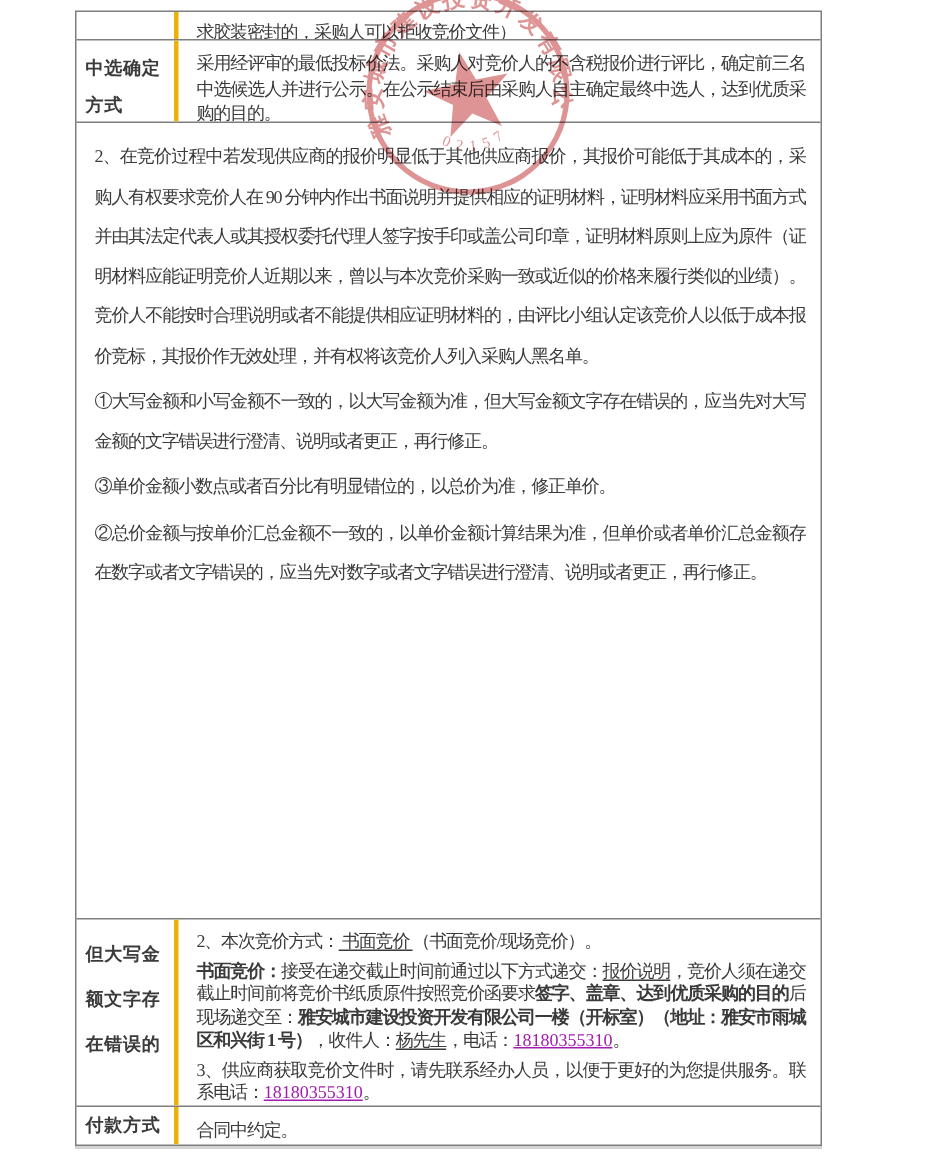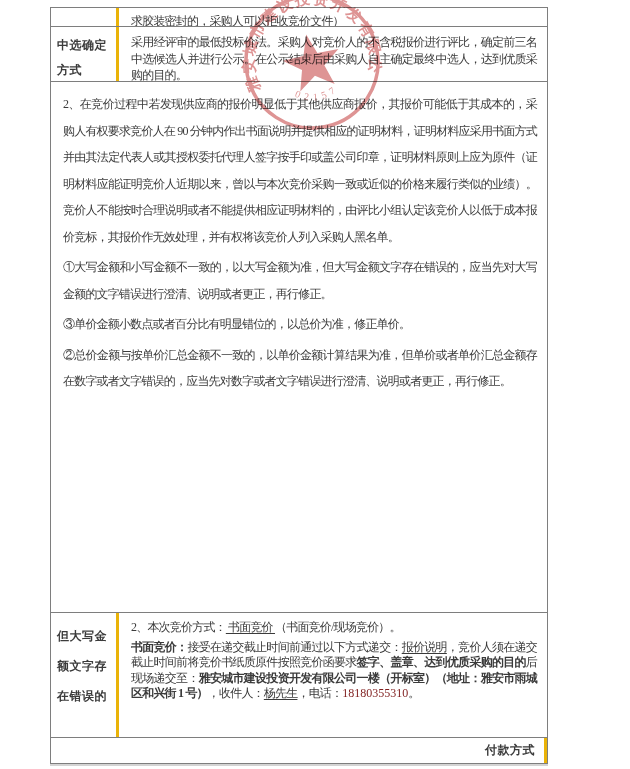--- a/index.html
+++ b/index.html
@@ -29,30 +29,30 @@
   }
   .content{
     flex:1;min-width:0;
     font-size:12px;letter-spacing:-.8px;
     padding:2px 6px 2px 8px;
     text-align:justify;
   }
   .para{margin:4px;}
   span.b{font-weight:bold;}
   span.u{text-decoration:underline;text-underline-offset:2px;}
-  span.light{color:#7f1d1d;letter-spacing:0;}
+  span.light{color:#a21caf;letter-spacing:0;text-decoration:underline;}
 
   .r0{height:19px;}  .r0 .content{line-height:16px;padding-top:1px;}
   .r1{height:55px;}  .r1 .content{line-height:16.5px;padding-top:3px;}
                      .r1 .label{line-height:25px;padding-top:6px;}
   .r2{height:531px;} .r2 .content{line-height:26.5px;padding-top:5px;}
                      .r2 .label{padding-top:11px;}
   .r3{height:125px;} .r3 .content{line-height:15.5px;padding-top:3px;}
                      .r3 .label{line-height:30px;padding-top:8px;}
-  .r4{height:25px;justify-content:flex-end;}  .r4 .content{line-height:17px;padding-top:3px;}
+  .r4{height:25px;}  .r4 .content{line-height:17px;padding-top:3px;}
                      .r4 .label{padding-top:4px;}
 
   .stamp{
     position:absolute;left:236px;top:-14px;width:152px;height:152px;
     opacity:.55;
     mix-blend-mode:multiply;
     transform:rotate(-12deg);
     pointer-events:none;
   }
 </style>
@@ -82,25 +82,29 @@
         <div class="para"><span>③单价金额小数点或者百分比有明显错位的，以总价为准，修正单价。</span></div>
         <div class="para"><span>②总价金额与按单价汇总金额不一致的，以单价金额计算结果为准，但单价或者单价汇总金额存在数字或者文字错误的，应当先对数字或者文字错误进行澄清、说明或者更正，再行修正。</span></div>
       </div>
   </div>
 
   <div class="row r3">
     <div class="cell label">但大写金额文字存在错误的</div>
     <div class="cell content">
         <div class="para"><span>2、本次竞价方式：</span><span class="u"> 书面竞价 </span><span>（书面竞价/现场竞价）。</span></div>
         <div class="para"><span class="b">书面竞价：</span><span>接受在递交截止时间前通过以下方式递交：</span><span class="u">报价说明</span><span>，竞价人须在递交截止时间前将竞价书纸质原件按照竞价函要求</span><span class="b">签字、盖章、达到优质采购的目的</span><span>后现场递交至：</span><span class="b">雅安城市建设投资开发有限公司一楼（开标室）（地址：雅安市雨城区和兴街 1 号）</span><span>，收件人：</span><span class="u">杨先生</span><span>，电话：</span><span class="light">18180355310</span><span>。</span></div>
+        <div class="para"><span>3、供应商获取竞价文件时，请先联系经办人员，以便于更好的为您提供服务。联系电话：</span><span class="light">18180355310</span><span>。</span></div>
       </div>
   </div>
 
   <div class="row r4">
     <div class="cell label">付款方式</div>
+    <div class="cell content">
+        <div class="para"><span>合同中约定。</span></div>
+      </div>
   </div>
 
 </div>
 
 <div class="stamp">
   <svg width="152" height="152" viewBox="0 0 152 152">
     <circle cx="76" cy="76" r="66" fill="none" stroke="#c23b3b" stroke-width="3.5"></circle>
     <polygon points="76,48 83.1,68.3 104.5,68.7 87.4,81.7 93.6,102.3 76,90 58.4,102.3 64.6,81.7 47.5,68.7 68.9,68.3" fill="#c23b3b"></polygon>
     <path id="ringPath" d="M 20,92 A 58.2,58.2 0 1 1 132,92" fill="none"></path>
     <path id="numPath" d="M 46,100 A 38.4,38.4 0 0 0 106,100" fill="none"></path>

